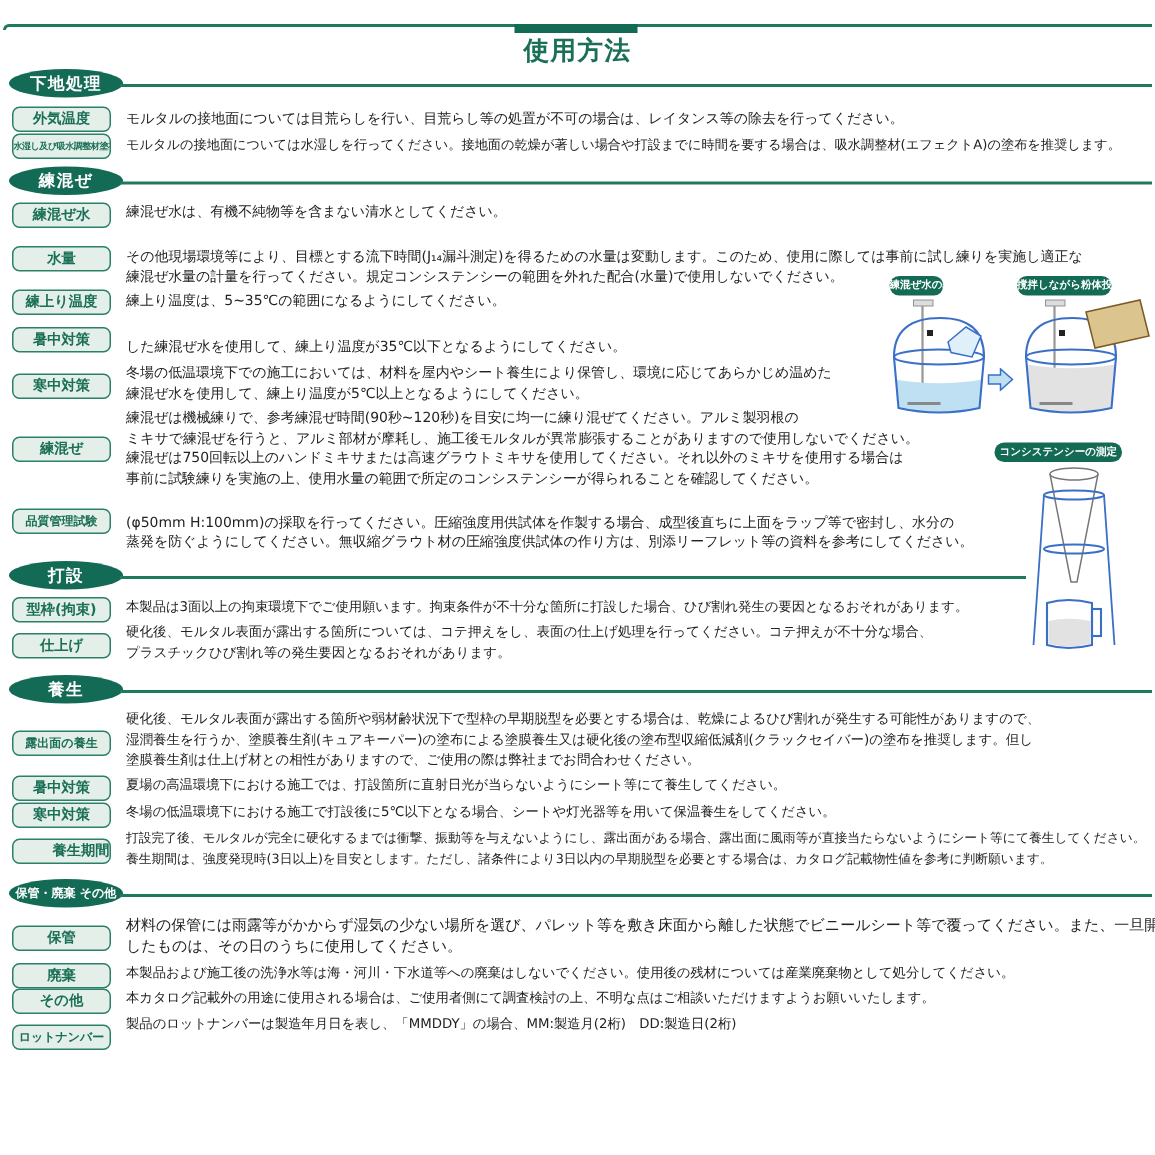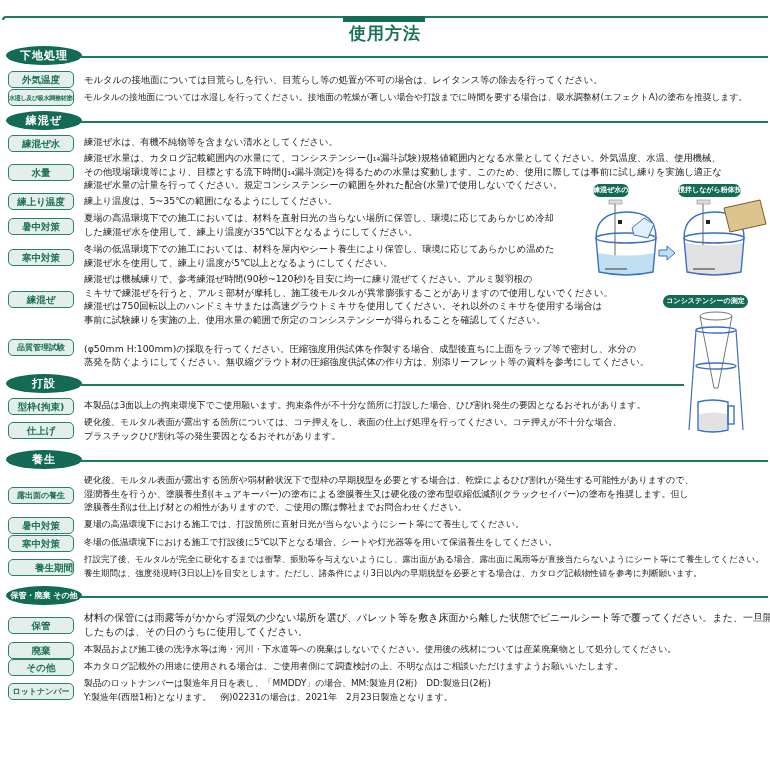--- a/index.html
+++ b/index.html
@@ -42,29 +42,29 @@
 <div class="section" style="top:111px;">
   <div class="pill">練混ぜ</div>
   <div class="rule" style="width:688px;"></div>
 </div>
 <div class="row" style="top:135px;">
   <div class="label">練混ぜ水</div>
   <div class="text" style="top:0px;"><span>練混ぜ水は、有機不純物等を含まない清水としてください。</span></div>
 </div>
 <div class="row" style="top:151px;">
   <div class="label" style="top:13px;">水量</div>
-  <div class="text" style="top:0;"><span>練混ぜ水量は、カタログ記載範囲内の水量にて、コンシステンシー(J₁₄漏斗試験)規格値範囲内となる水量としてください。外気温度、水温、使用機械、</span><br><span>その他現場環境等により、目標とする流下時間(J₁₄漏斗測定)を得るための水量は変動します。このため、使用に際しては事前に試し練りを実施し適正な</span><br><span>練混ぜ水量の計量を行ってください。規定コンシステンシーの範囲を外れた配合(水量)で使用しないでください。</span></div>
+  <div class="text" style="top:0;"><br><span>その他現場環境等により、目標とする流下時間(J₁₄漏斗測定)を得るための水量は変動します。このため、使用に際しては事前に試し練りを実施し適正な</span><br><span>練混ぜ水量の計量を行ってください。規定コンシステンシーの範囲を外れた配合(水量)で使用しないでください。</span></div>
 </div>
 <div class="row" style="top:193px;">
   <div class="label">練上り温度</div>
   <div class="text" style="top:1px;"><span>練上り温度は、5~35℃の範囲になるようにしてください。</span></div>
 </div>
 <div class="row" style="top:211px;">
   <div class="label" style="top:7px;">暑中対策</div>
-  <div class="text" style="top:0;"><span>夏場の高温環境下での施工においては、材料を直射日光の当らない場所に保管し、環境に応じてあらかじめ冷却</span><br><span>した練混ぜ水を使用して、練上り温度が35℃以下となるようにしてください。</span></div>
+  <div class="text" style="top:0;"><br><span>した練混ぜ水を使用して、練上り温度が35℃以下となるようにしてください。</span></div>
 </div>
 <div class="row" style="top:242px;">
   <div class="label" style="top:7px;">寒中対策</div>
   <div class="text" style="top:0;"><span>冬場の低温環境下での施工においては、材料を屋内やシート養生により保管し、環境に応じてあらかじめ温めた</span><br><span>練混ぜ水を使用して、練上り温度が5℃以上となるようにしてください。</span></div>
 </div>
 <div class="row" style="top:272px;">
   <div class="label" style="top:19px;">練混ぜ</div>
   <div class="text" style="top:0;"><span>練混ぜは機械練りで、参考練混ぜ時間(90秒~120秒)を目安に均一に練り混ぜてください。アルミ製羽根の</span><br><span>ミキサで練混ぜを行うと、アルミ部材が摩耗し、施工後モルタルが異常膨張することがありますので使用しないでください。</span><br><span>練混ぜは750回転以上のハンドミキサまたは高速グラウトミキサを使用してください。それ以外のミキサを使用する場合は</span><br><span>事前に試験練りを実施の上、使用水量の範囲で所定のコンシステンシーが得られることを確認してください。</span></div>
 </div>
 <div class="row" style="top:328px;">
@@ -117,21 +117,21 @@
 <div class="row" style="top:642px;">
   <div class="label">廃棄</div>
   <div class="text" style="top:1px;font-size:8.9px;"><span>本製品および施工後の洗浄水等は海・河川・下水道等への廃棄はしないでください。使用後の残材については産業廃棄物として処分してください。</span></div>
 </div>
 <div class="row" style="top:659px;">
   <div class="label">その他</div>
   <div class="text" style="top:1px;font-size:8.9px;"><span>本カタログ記載外の用途に使用される場合は、ご使用者側にて調査検討の上、不明な点はご相談いただけますようお願いいたします。</span></div>
 </div>
 <div class="row" style="top:677px;">
   <div class="label sm" style="top:6px;">ロットナンバー</div>
-  <div class="text" style="top:0;font-size:8.9px;"><span>製品のロットナンバーは製造年月日を表し、「MMDDY」の場合、MM:製造月(2桁)　DD:製造日(2桁)</span><br><span>Y:製造年(西暦1桁)となります。　例)02231の場合は、2021年　2月23日製造となります。</span></div>
+  <div class="text" style="top:0;font-size:8.9px;"><span>製品のロットナンバーは製造年月日を表し、「MMDDY」の場合、MM:製造月(2桁)　DD:製造日(2桁)</span><br></div>
 </div>
 
 <div class="fig-pill" style="left:593px;top:184px;width:36px;">練混ぜ水の計量</div>
 <div class="fig-pill" style="left:678px;top:184px;width:63px;">撹拌しながら粉体投入</div>
 <div class="fig-pill" style="left:663px;top:295px;width:85px;">コンシステンシーの測定</div>
 
 <svg style="left:592px;top:198px;" width="70" height="80" viewBox="0 0 70 80">
   <rect x="17" y="2" width="13" height="4" fill="#ddd" stroke="#888" stroke-width="0.6"></rect>
   <line x1="23" y1="6" x2="23" y2="72" stroke="#999" stroke-width="1.5"></line>
   <path d="M4 40 Q4 14 35 14 Q64 14 64 40" fill="none" stroke="#3a6fc7" stroke-width="1.4"></path>

